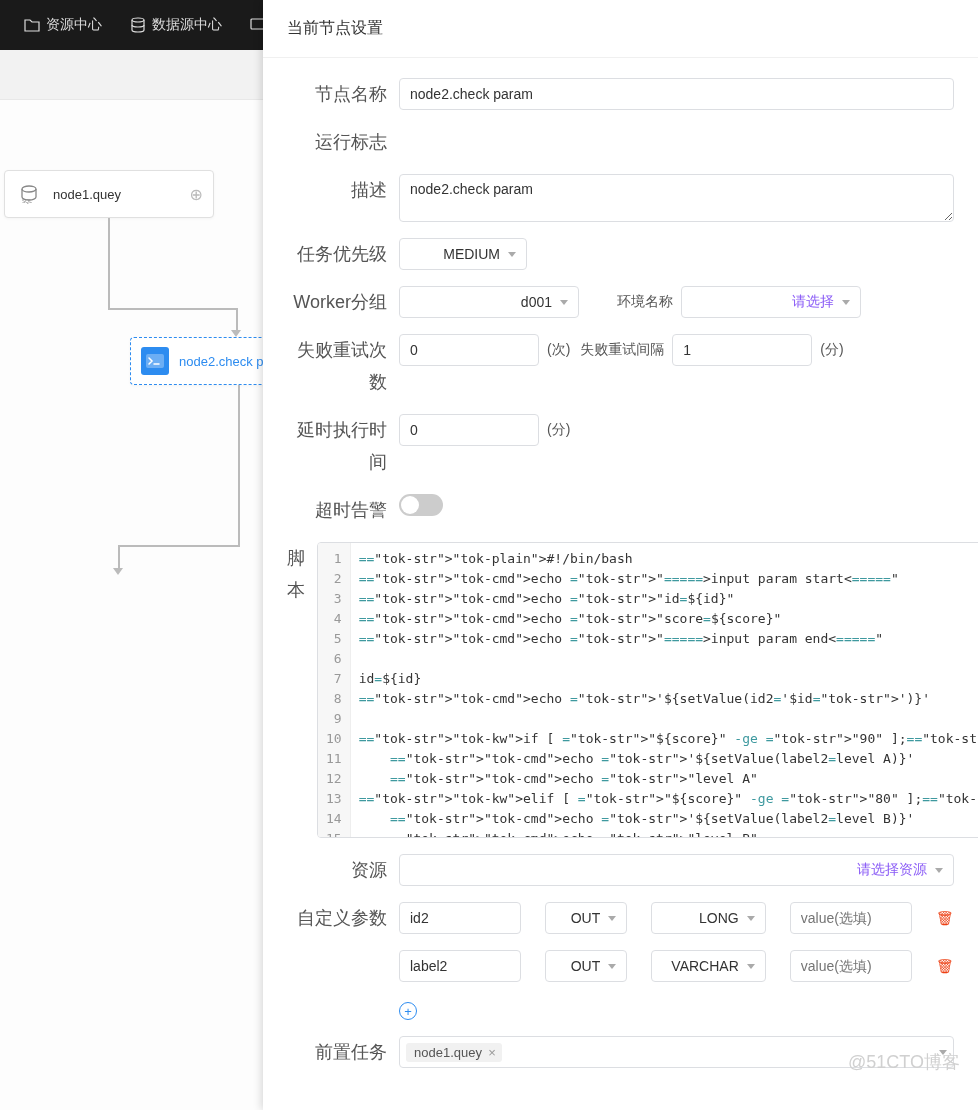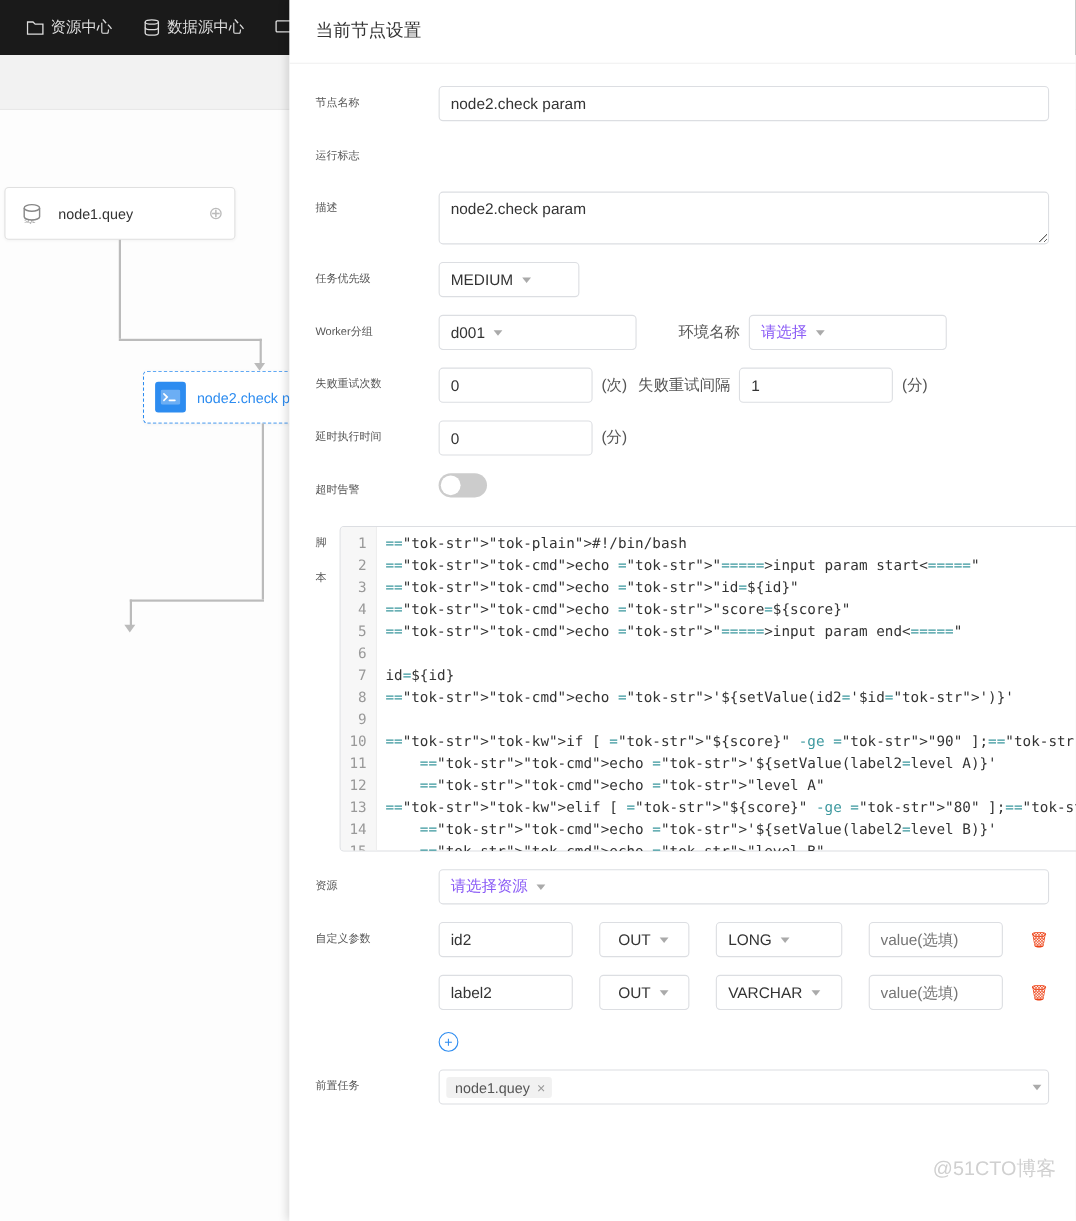--- a/index.html
+++ b/index.html
@@ -23,26 +23,26 @@
 .dag-node.selected .node-label { color: #2d8cf0; }
 .dag-node .plus { color: #bbb; font-size: 16px; }
 
 .edge { position: absolute; background: #bbb; }
 
 .drawer { position: absolute; top: 0; right: 0; width: 715px; height: 100%; background: #fff; box-shadow: -2px 0 8px rgba(0,0,0,0.15); z-index: 10; display: flex; flex-direction: column; }
 .drawer-header { padding: 18px 24px; font-size: 16px; color: #333; border-bottom: 1px solid #f0f0f0; font-weight: 500; }
 .drawer-body { flex: 1; overflow-y: auto; padding: 20px 24px; }
 
 .form-row { display: flex; align-items: flex-start; margin-bottom: 16px; }
-.form-label { width: 112px; text-align: left; padding-right: 12px; color: #555; font-size: 10px; line-height: 32px; }
+.form-label { width: 112px; text-align: right; padding-right: 12px; color: #555; font-size: 18px; line-height: 32px; }
 .form-ctrl { flex: 1; display: flex; align-items: center; flex-wrap: wrap; gap: 8px; }
 .input, .select, .textarea { border: 1px solid #dcdee2; border-radius: 4px; padding: 0 10px; height: 32px; font-size: 14px; color: #333; background: #fff; }
 .input { width: 100%; }
 .textarea { width: 100%; height: 48px; padding: 6px 10px; resize: vertical; font-family: inherit; }
-.select { display: flex; align-items: center; justify-content: flex-start; cursor: pointer; min-width: 128px; }
+.select { display: flex; align-items: center; justify-content: flex-end; cursor: pointer; min-width: 128px; }
 .select .caret { margin-left: 8px; }
 .placeholder { color: #8b5cf6; }
 .radio-group { display: flex; gap: 30px; align-items: center; height: 32px; }
 .radio { display: flex; align-items: center; gap: 6px; cursor: pointer; }
 .radio .dot { width: 14px; height: 14px; border: 1px solid #dcdee2; border-radius: 50%; position: relative; }
 .radio.checked .dot { border-color: #2d8cf0; }
 .radio.checked .dot::after { content:''; position:absolute; width:8px; height:8px; background:#2d8cf0; border-radius:50%; top:2px; left:2px; }
 .radio.checked span { color: #2d8cf0; }
 
 .unit { color: #555; white-space: nowrap; }

